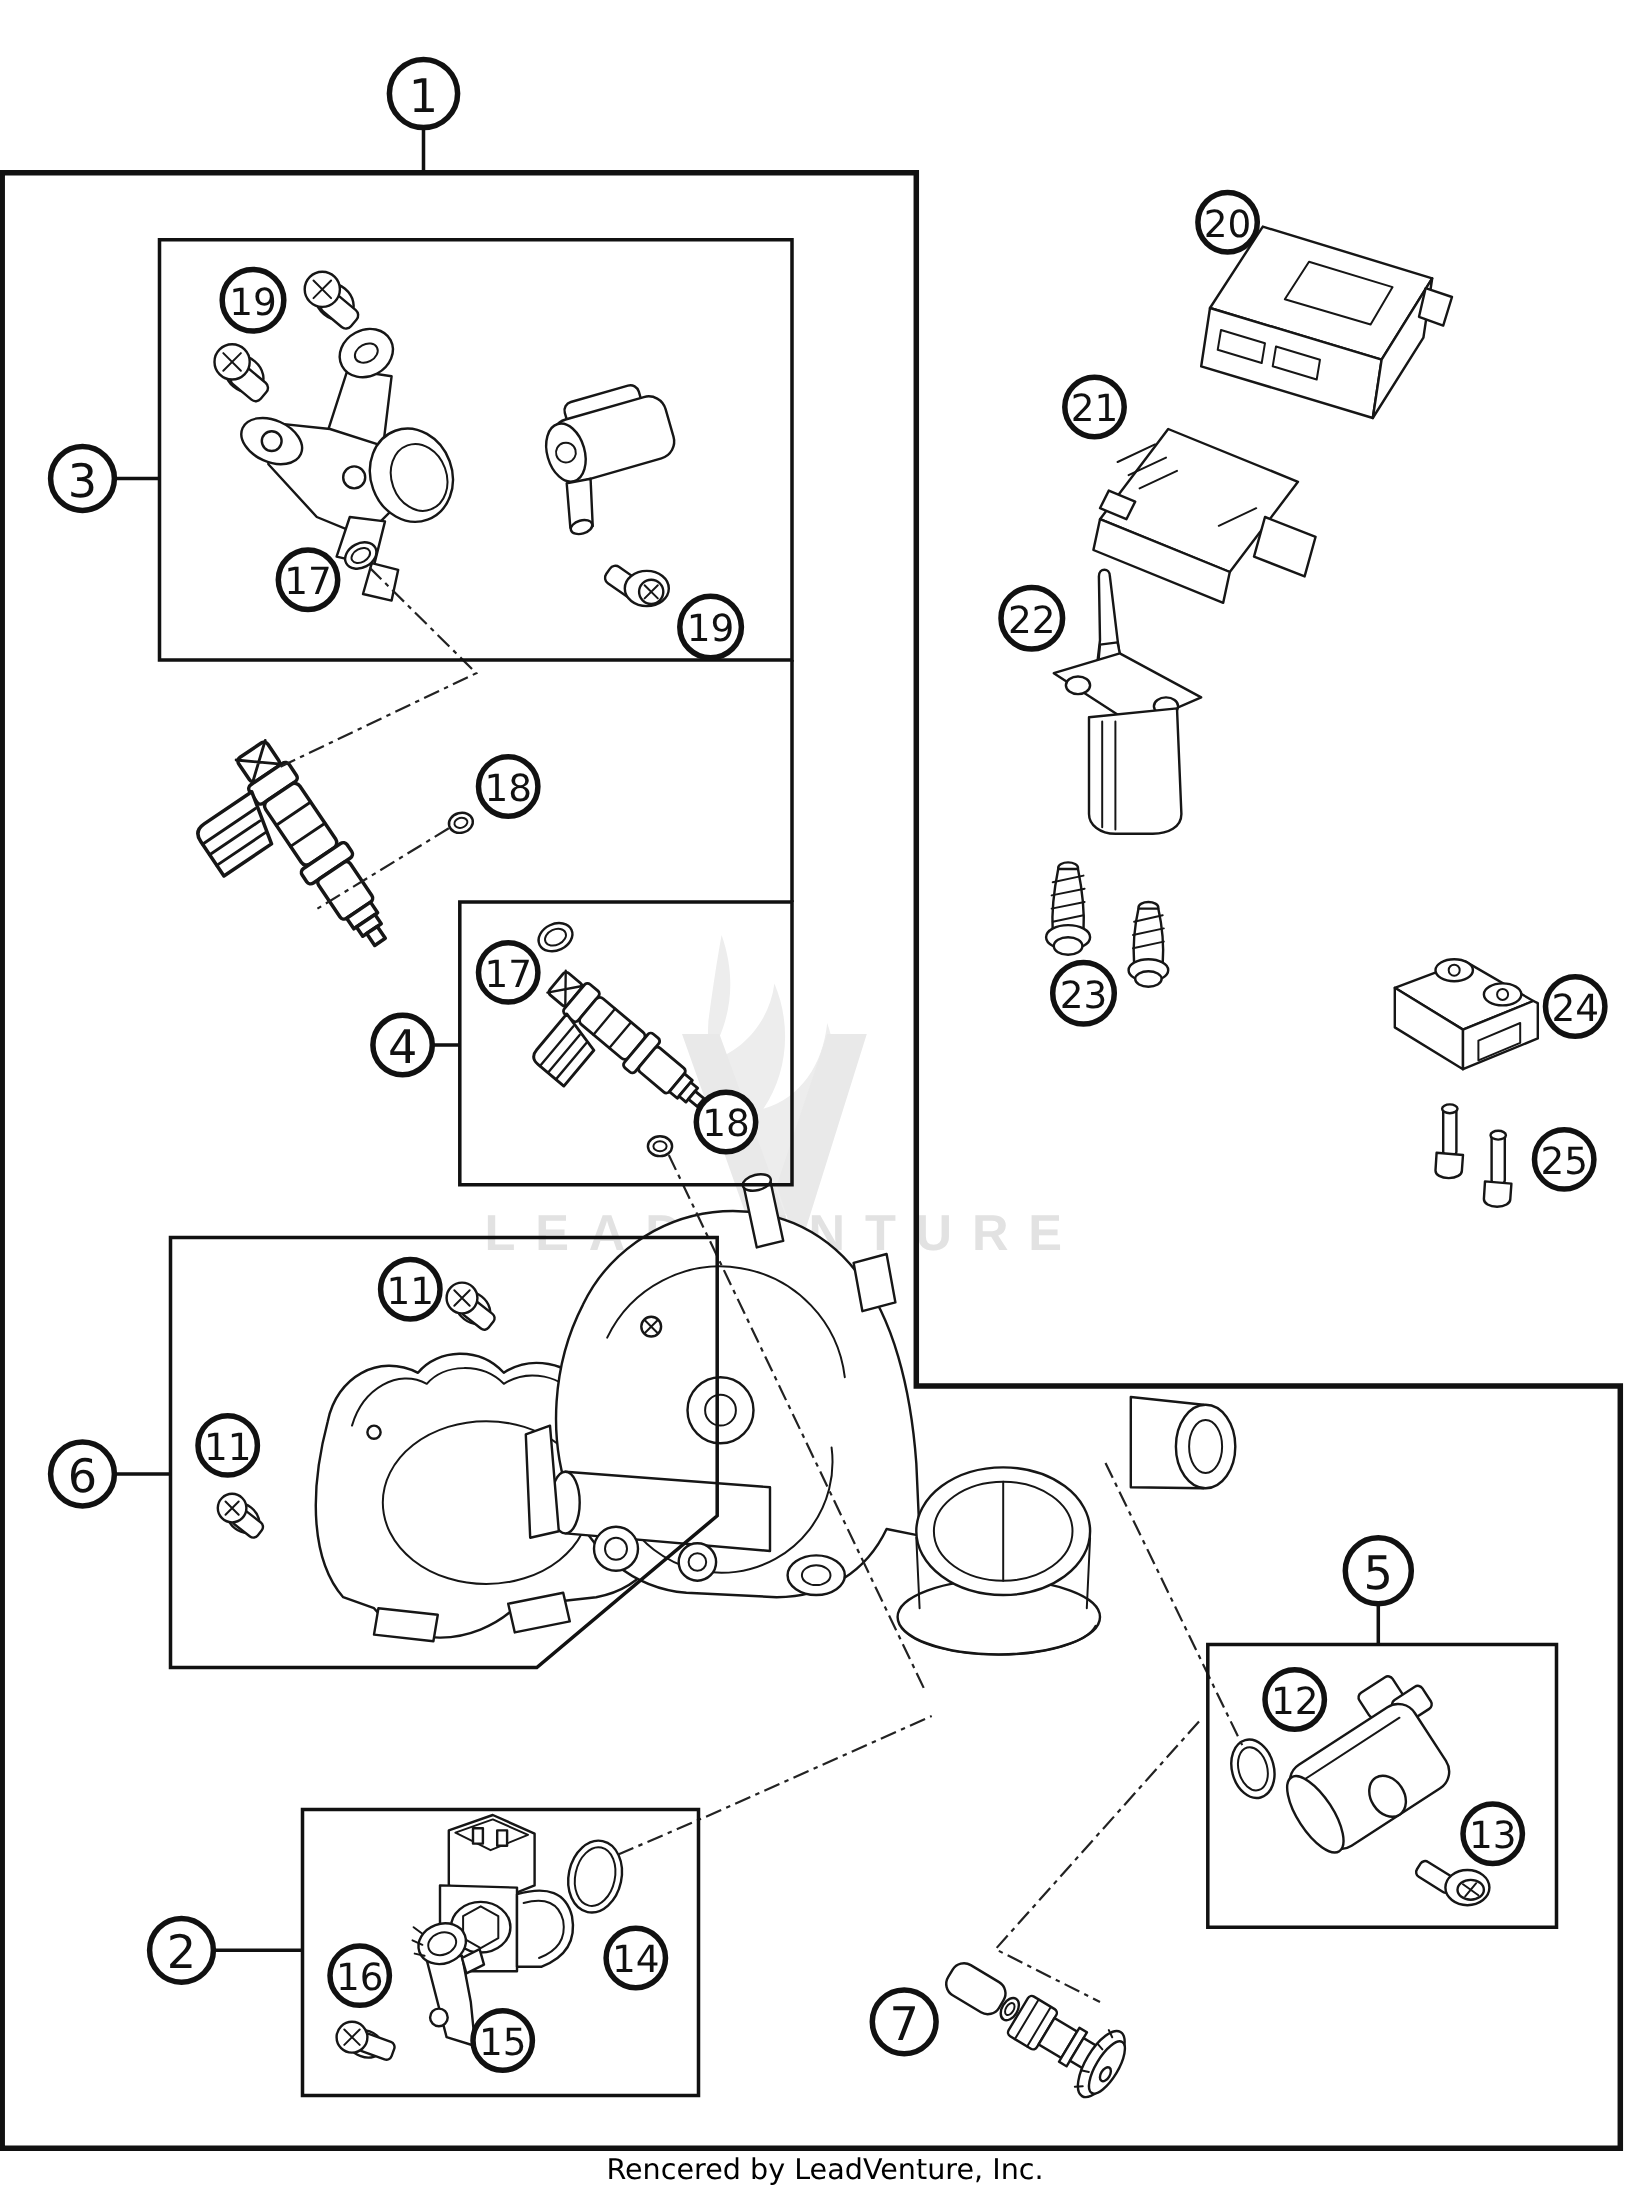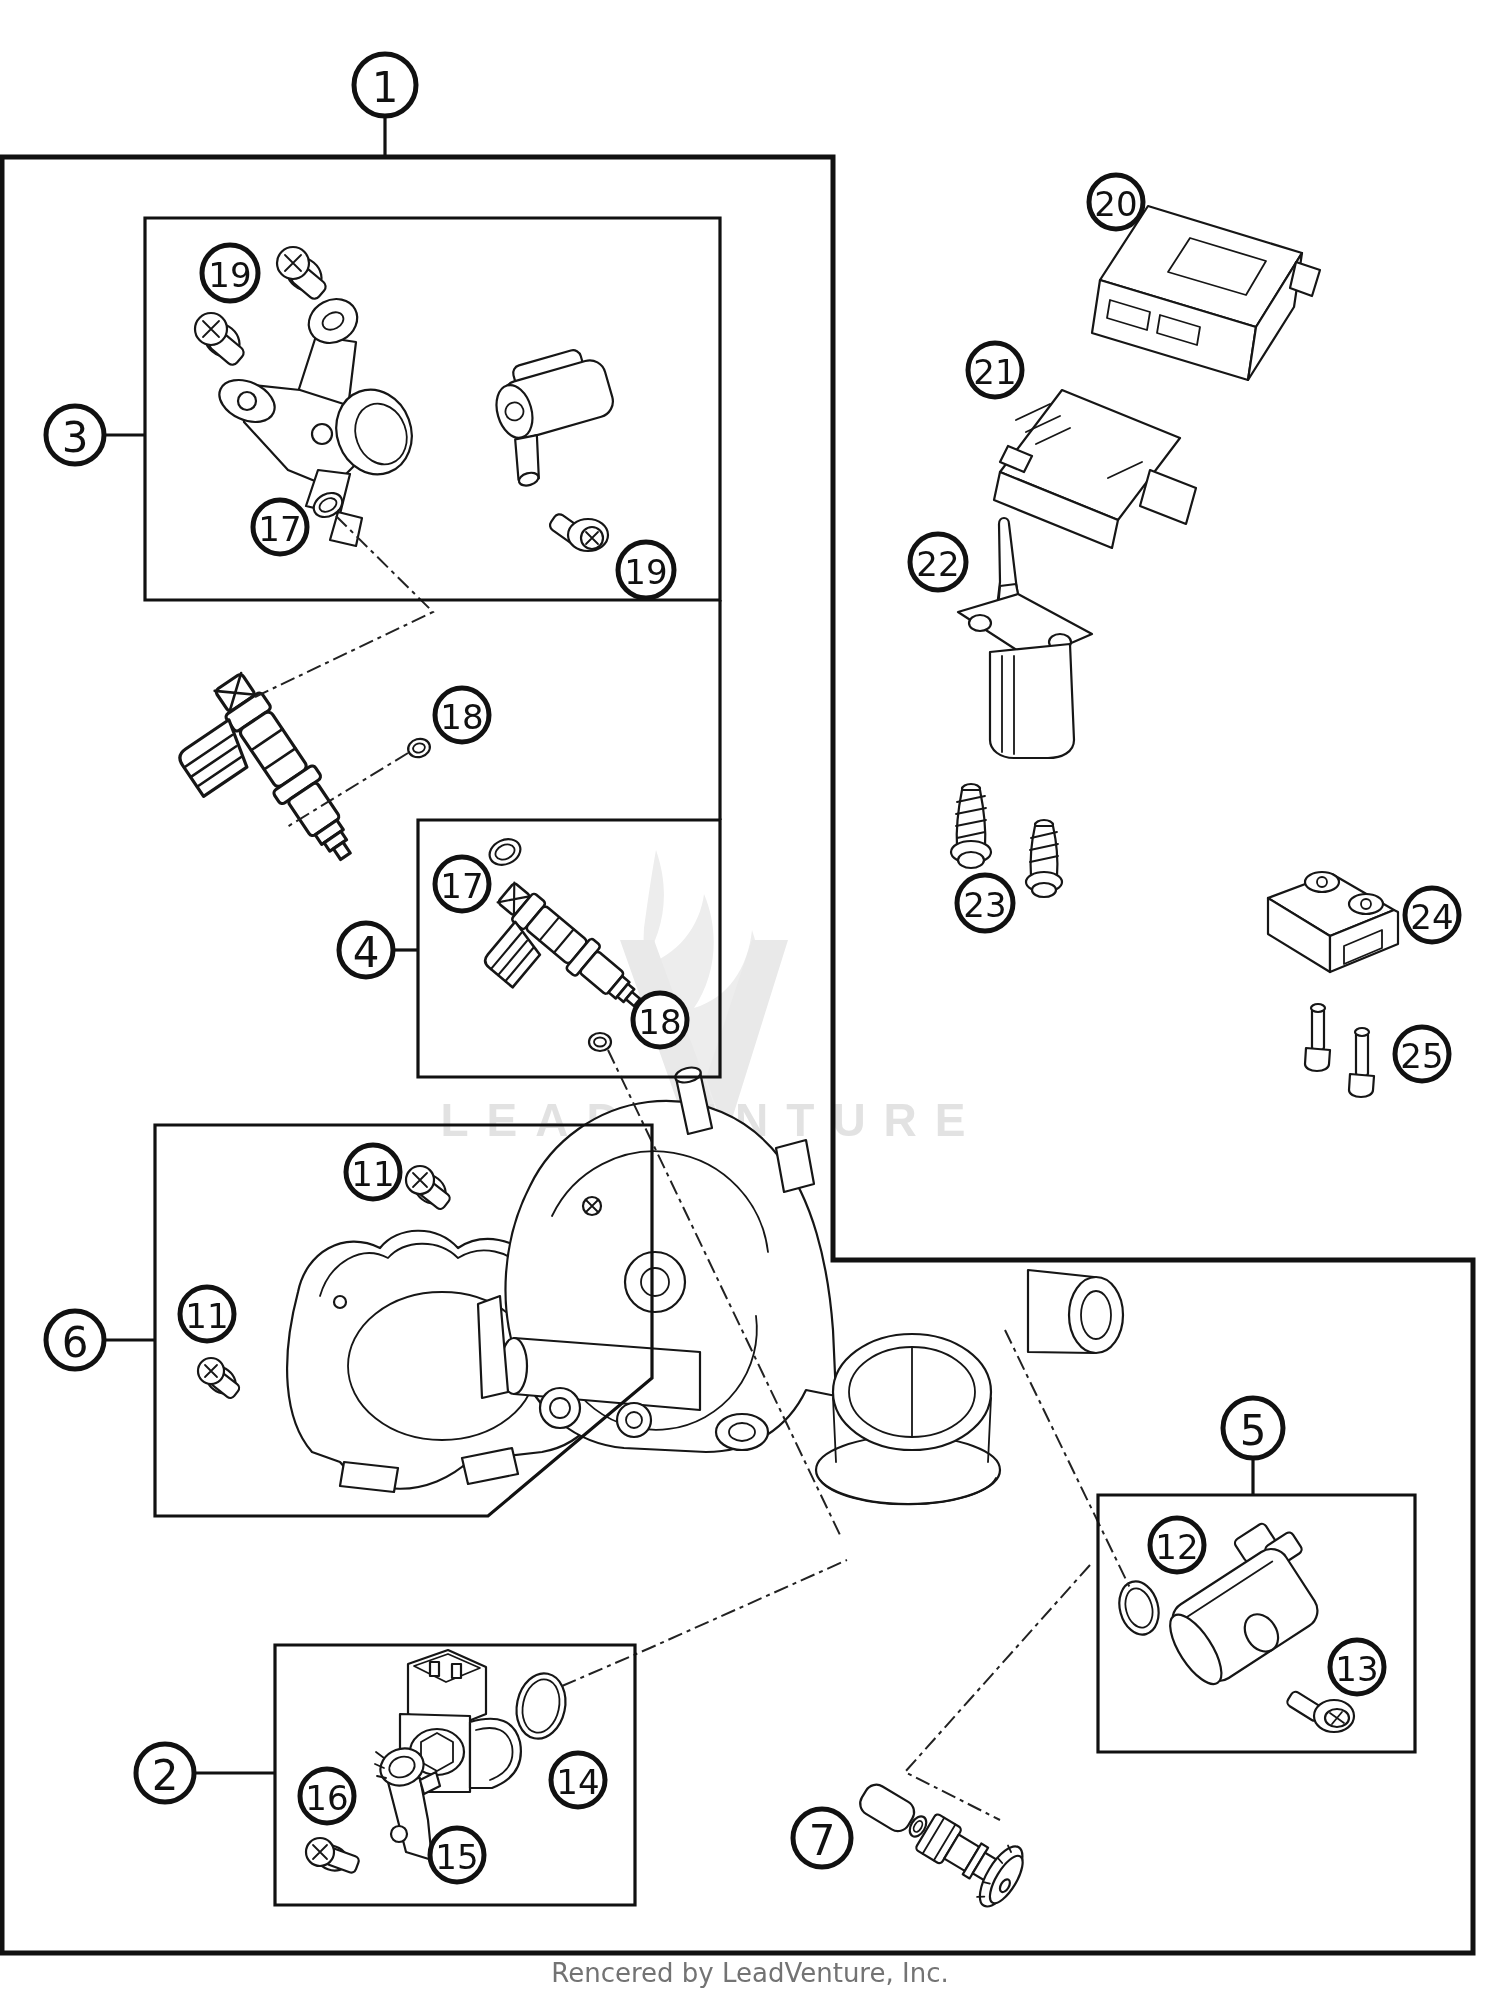--- a/index.html
+++ b/index.html
@@ -10,21 +10,21 @@
   .inner-box{fill:none;stroke:#111;stroke-width:3.2;}
   .stem{stroke:#111;stroke-width:3.2;fill:none;}
   .leader{fill:none;stroke:#222;stroke-width:2;stroke-dasharray:15 5 4 5;}
   .callout-circle{fill:#fff;stroke:#111;stroke-width:5;}
   .callout-num{font-family:"DejaVu Sans",sans-serif;fill:#111;text-anchor:middle;dominant-baseline:central;}
   .p{fill:#fff;stroke:#161616;stroke-width:2.2;stroke-linejoin:round;stroke-linecap:round;}
   .ln{fill:none;stroke:#161616;stroke-width:1.8;stroke-linejoin:round;stroke-linecap:round;}
   .wm-text{font-family:"Liberation Sans",sans-serif;font-weight:700;letter-spacing:18px;
            fill:#e2e2e2;font-size:46px;}
   #footer{position:absolute;left:0;top:1958px;width:1500px;text-align:center;
-          font-family:"DejaVu Sans",sans-serif;font-size:26px;color:#737373;}
+          font-family:"DejaVu Sans",sans-serif;font-size:26px;color:#000000;}
 </style>
 </head>
 <body>
 
 <div id="stage">
 <svg id="diagram" viewBox="0 0 1500 1997" xmlns="http://www.w3.org/2000/svg">
 
   <defs>
     <g id="injector">
       <rect class="p" x="-10" y="-11" width="18" height="22" rx="3"></rect>

